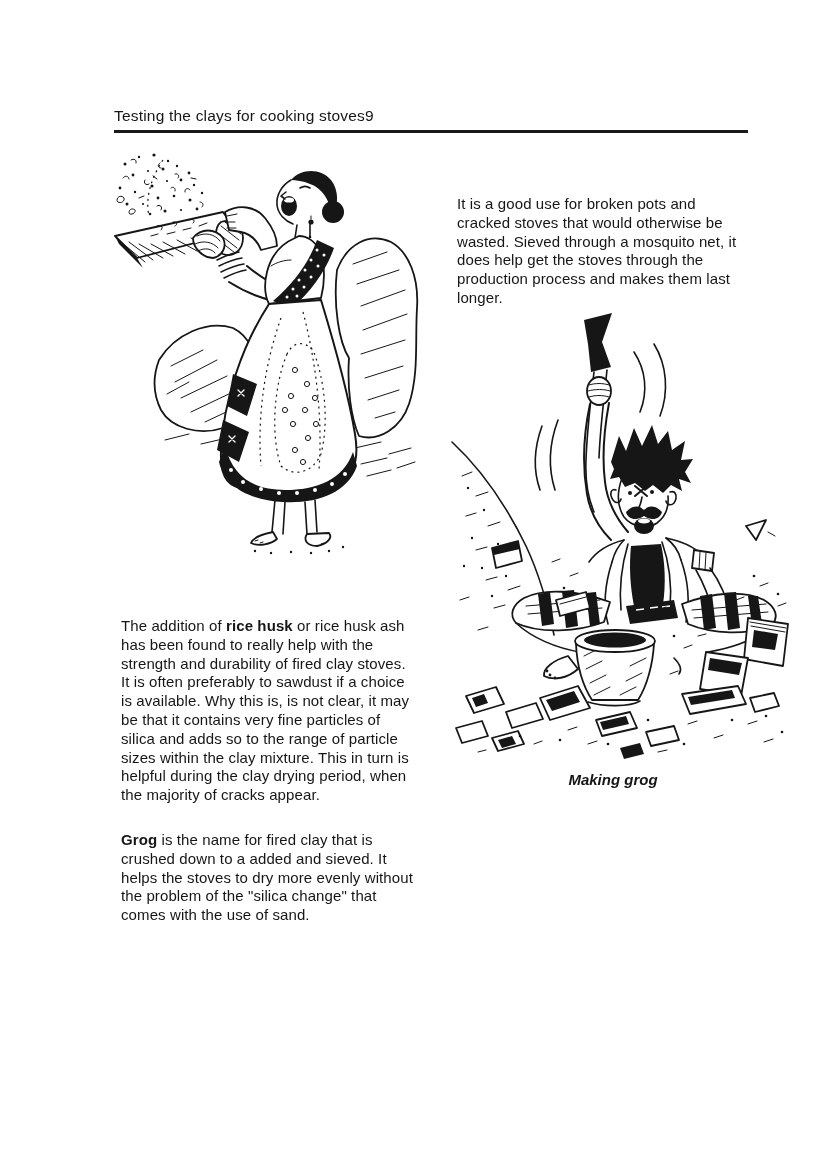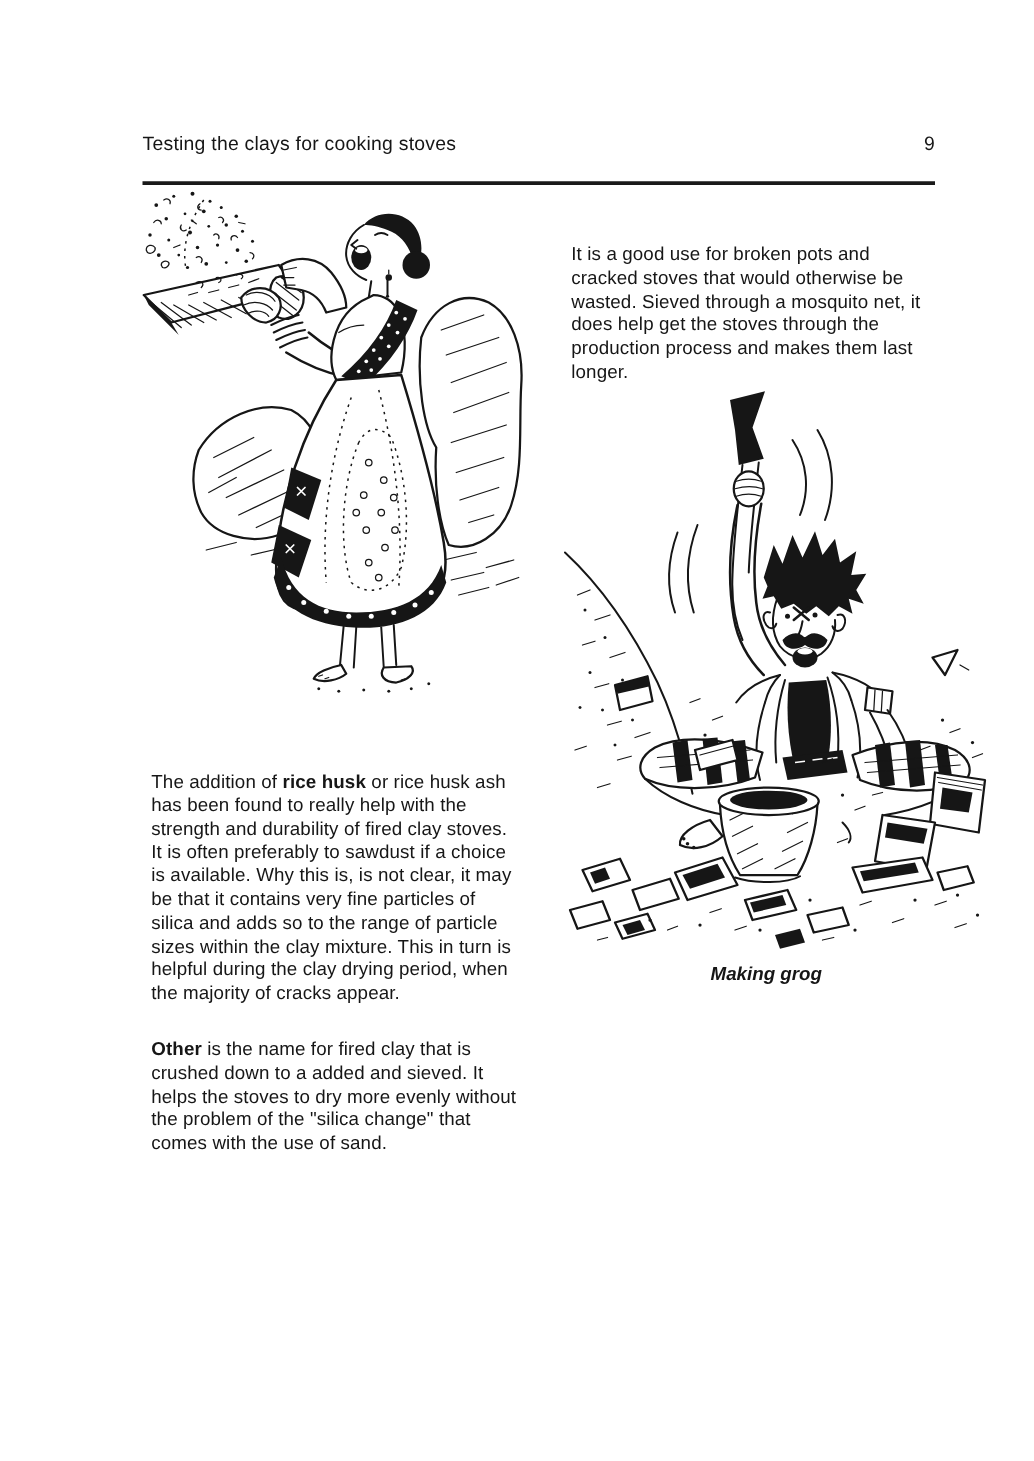--- a/index.html
+++ b/index.html
@@ -15,25 +15,24 @@
     font-family: "Liberation Sans", sans-serif;
     color: #161616;
     overflow: hidden;
   }
   .header {
     position: absolute;
     left: 114px;
     top: 107px;
     width: 634px;
     display: flex;
-    justify-content: space-between;
     align-items: flex-end;
     font-size: 15.5px;
     letter-spacing: 0.2px;
-    padding-bottom: 20px;
+    padding-bottom: 5px;
     border-bottom: 3px solid #1a1a1a;
   }
   .para {
     position: absolute;
     font-size: 15px;
     line-height: 18.8px;
     letter-spacing: 0.1px;
     text-align: left;
   }
   .para b { font-weight: bold; }
@@ -495,16 +494,16 @@
       <circle cx="306" cy="276" r="1.3"></circle>
         <circle cx="330" cy="294" r="1.3"></circle>
         <circle cx="116" cy="288" r="1.3"></circle>
     </g>
   </svg>
 
   <div class="caption" style="left:460px; top:771px; width:306px;font-weight:bold;">Making grog</div>
 
   <div class="para" style="left:121px; top:617px; width:292px;"><span>The addition of </span><b>rice husk</b><span> or rice husk ash has been found to really help with the strength and durability of fired clay stoves. It is often preferably to sawdust if a choice is available. Why this is, is not clear, it may be that it contains very fine particles of silica and adds so to the range of particle sizes within the clay mixture. This in turn is helpful during the clay drying period, when the majority of cracks appear.</span></div>
 
-  <div class="para" style="left:121px; top:831px; width:292px;"><b>Other</b><span> is the name for fired clay that is crushed down to a added and sieved. It helps the stoves to dry more evenly without the problem of the "silica change" that comes with the use of sand.</span></div>
+  <div class="para" style="left:121px; top:831px; width:292px;"><b>Grog</b><span> is the name for fired clay that is crushed down to a added and sieved. It helps the stoves to dry more evenly without the problem of the "silica change" that comes with the use of sand.</span></div>
 
 
 </div>
 
 </body></html>

